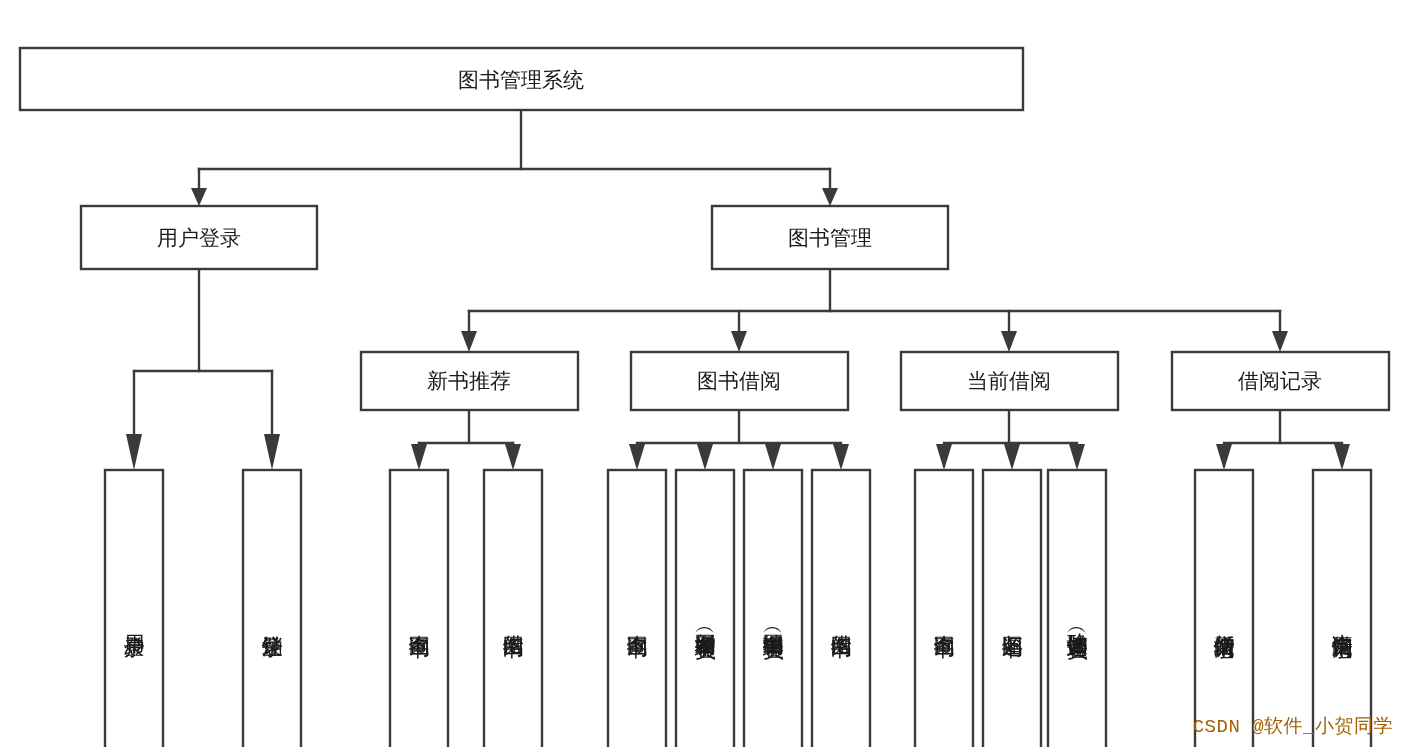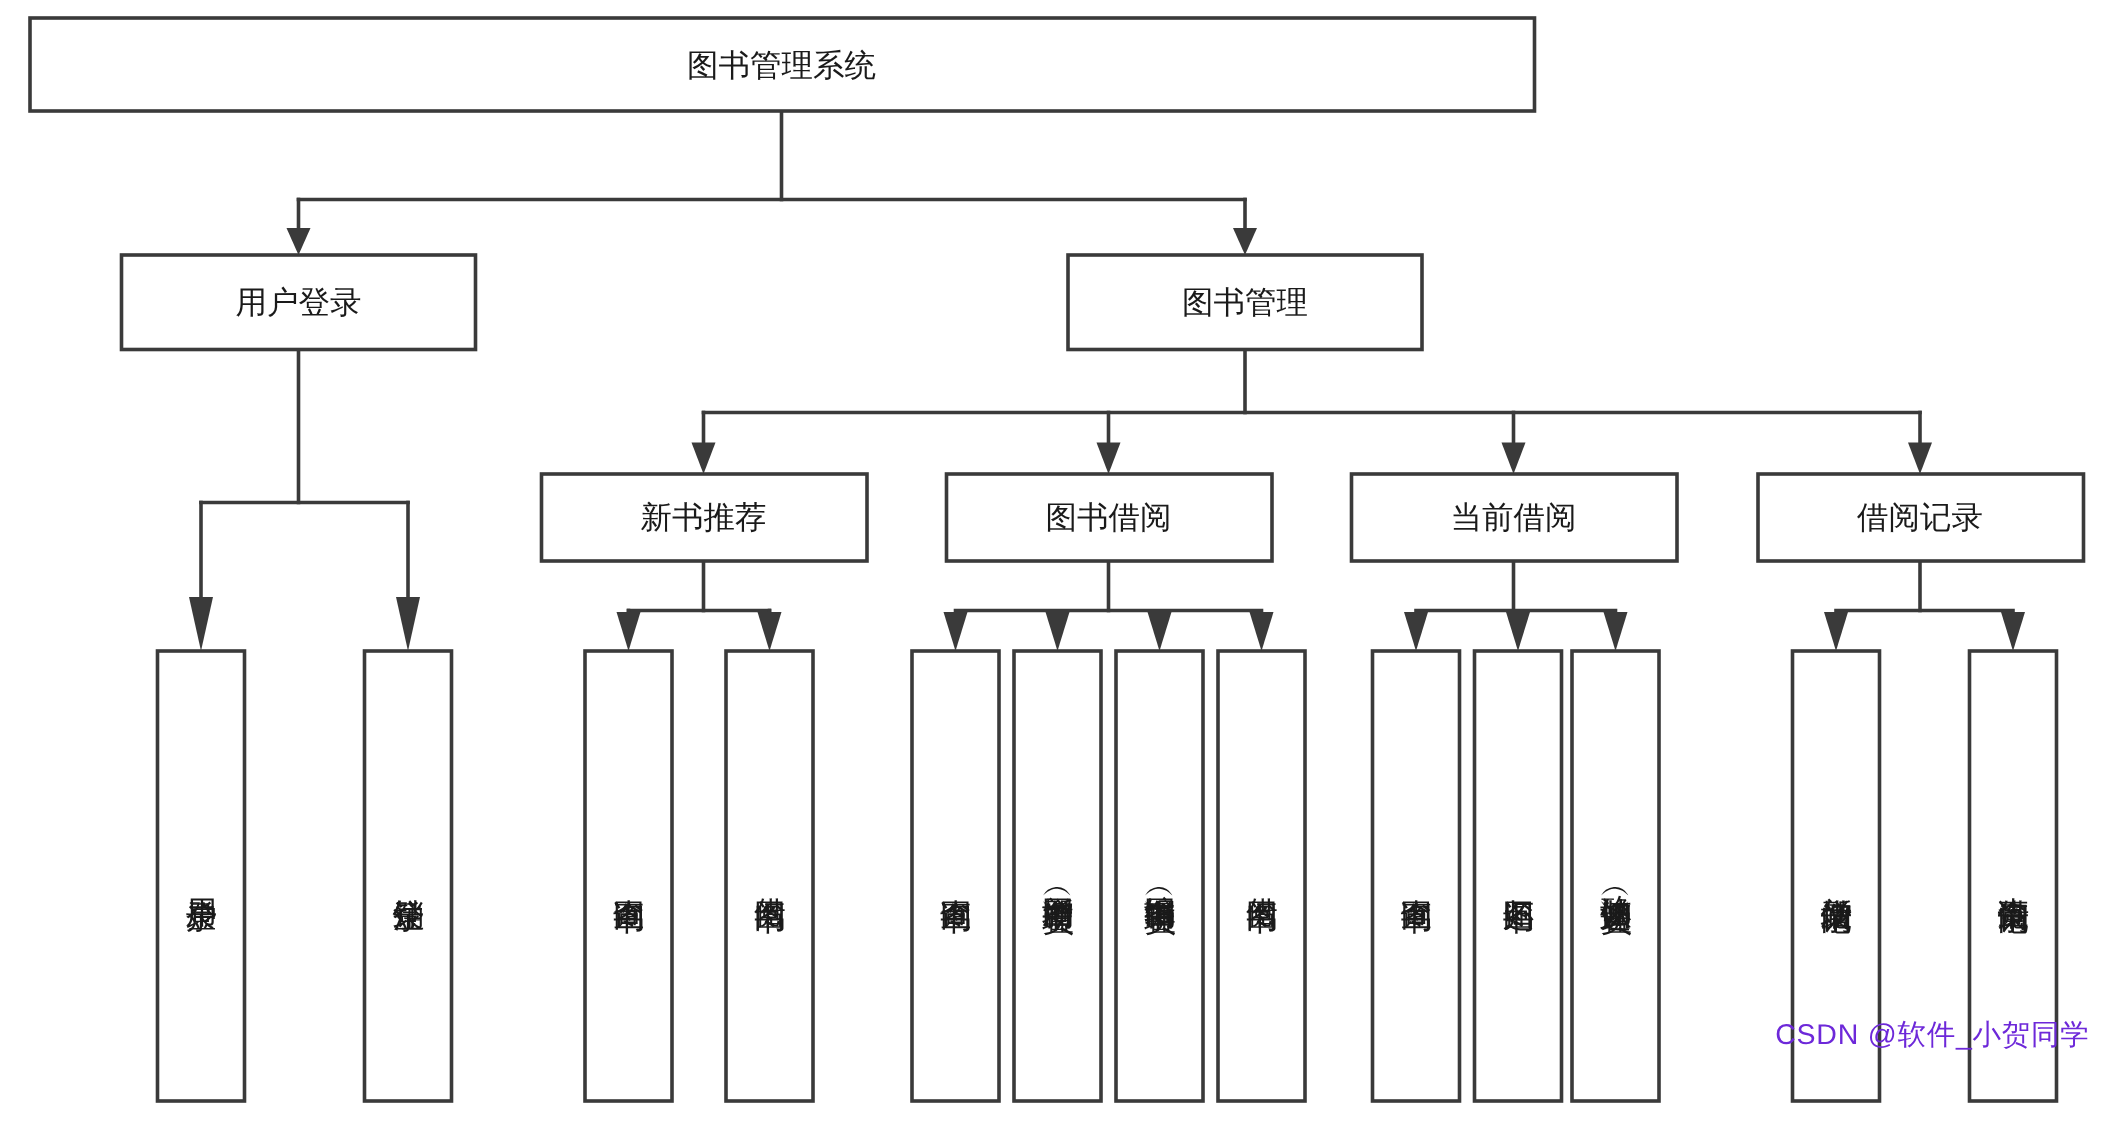--- a/index.html
+++ b/index.html
@@ -10,20 +10,21 @@
   body {
     width: 1405px;
     height: 747px;
     font-family: "DejaVu Sans", "Liberation Sans", sans-serif;
     overflow: hidden;
   }
   #diagram-root {
     position: relative;
     width: 1405px;
     height: 709px;
+    margin-top: 36px;
   }
   svg#tree-svg {
     position: absolute;
     left: 0;
     top: 0;
     width: 1405px;
     height: 747px;
   }
   .node-box {
     fill: #ffffff;
@@ -58,23 +59,23 @@
     color: #1a1a1a;
     letter-spacing: 1px;
     white-space: nowrap;
     text-align: center;
     pointer-events: none;
   }
   .watermark {
     position: absolute;
     right: 12px;
     bottom: 6px;
-    font-family: Liberation Sans, sans-serif;
+    font-family: Liberation Mono, monospace;
     font-size: 19px;
-    color: #6d28d9;
+    color: #a16207;
     letter-spacing: 0.5px;
     white-space: nowrap;
   }
 </style>
 </head>
 <body>
 
 <div id="diagram-root">
 
   <svg id="tree-svg" viewBox="0 0 1405 747">

